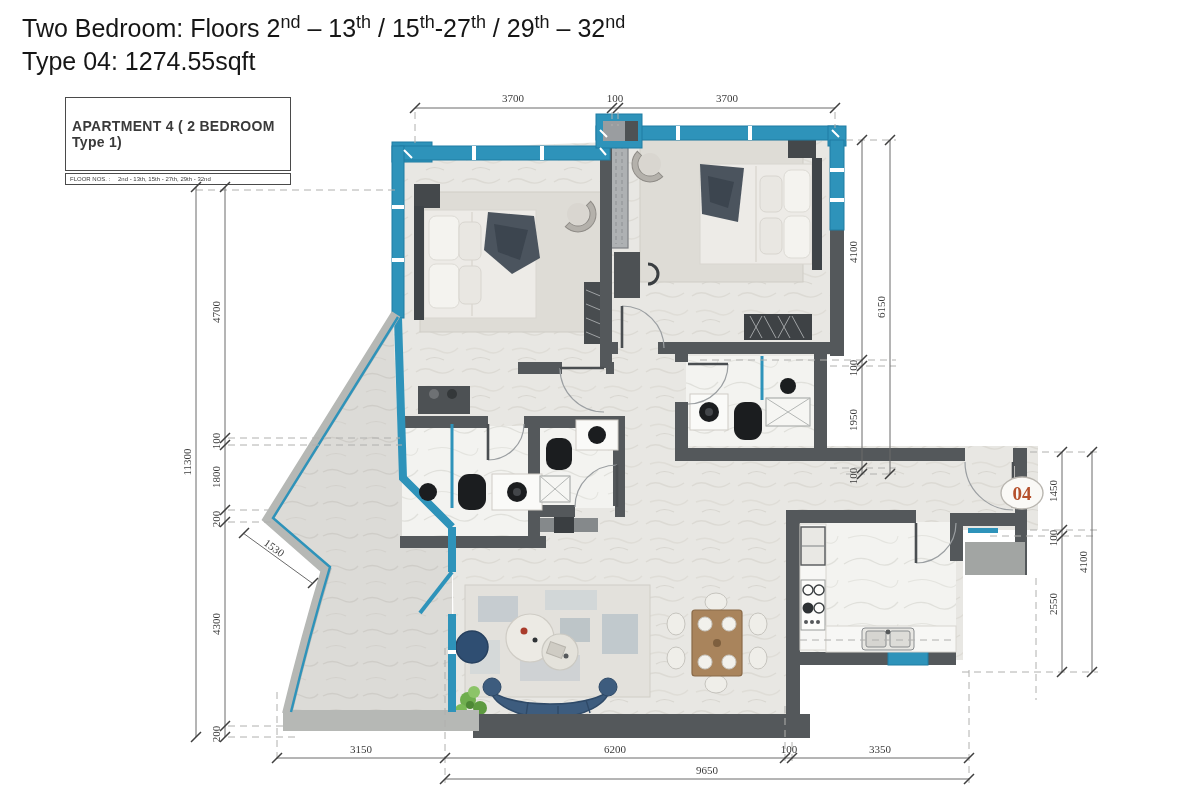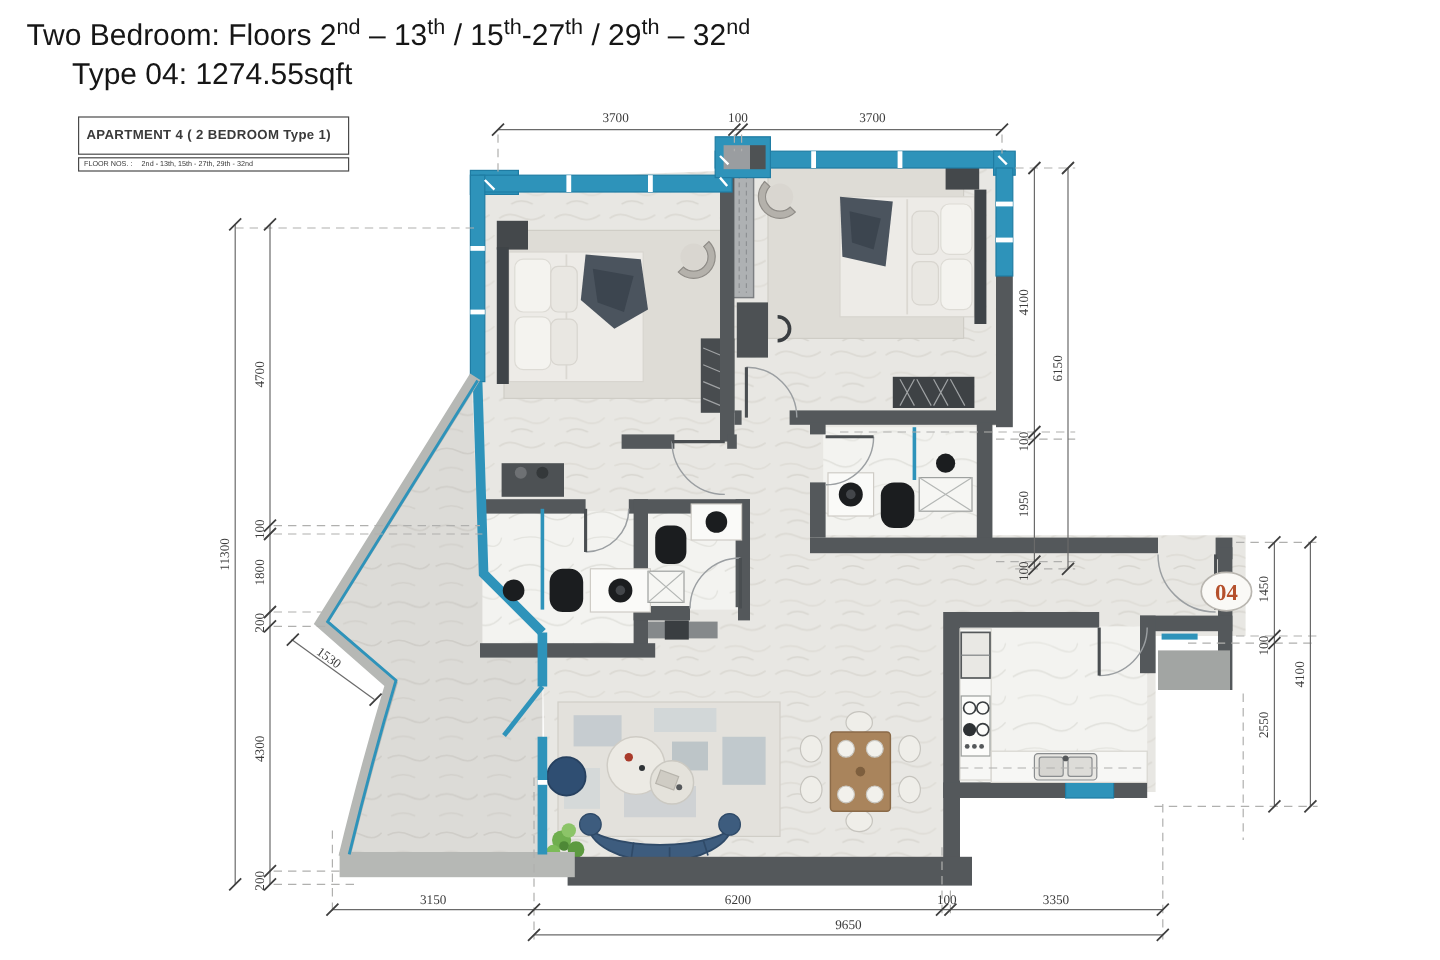--- a/index.html
+++ b/index.html
@@ -1,23 +1,23 @@
 <!DOCTYPE html>
 <html><head>
 <meta charset="utf-8">
 <style>
   html,body{margin:0;padding:0;}
   body{width:1200px;height:800px;background:#ffffff;position:relative;overflow:hidden;
        font-family:"Liberation Sans",sans-serif;}
   .hdr{position:absolute;left:22px;top:6px;color:#161616;}
   .hdr .l1{font-size:25px;line-height:32px;}
   .hdr .l1 sup{font-size:18px;}
-  .hdr .l2{font-size:25px;line-height:34px;margin-left:38px;}
+  .hdr .l2{font-size:25px;line-height:34px;}
   .tblock{position:absolute;left:65px;top:97px;width:226px;color:#3a3a3a;}
-  .tblock .b1{border:1.6px solid #4a4a4a;padding:9px 6px;font-size:11px;font-weight:bold;
+  .tblock .b1{border:1.6px solid #4a4a4a;padding:20px 6px;font-size:14px;font-weight:bold;
               letter-spacing:.3px;background:#fff;}
   .tblock .b2{border:1.2px solid #4a4a4a;margin-top:2px;padding:2px 4px;font-size:6px;
               background:#fff;white-space:nowrap;}
   .tblock .b2 .lab{margin-right:6px;}
   svg{position:absolute;left:0;top:0;}
   .dimtxt{font-family:"Liberation Serif",serif;font-size:11px;fill:#3c3c3c;}
   .dimbig{font-family:"Liberation Serif",serif;font-size:11px;fill:#3c3c3c;}
   .unit{font-family:"Liberation Serif",serif;font-size:19px;font-weight:bold;fill:#b5502c;}
 </style>
 </head>

